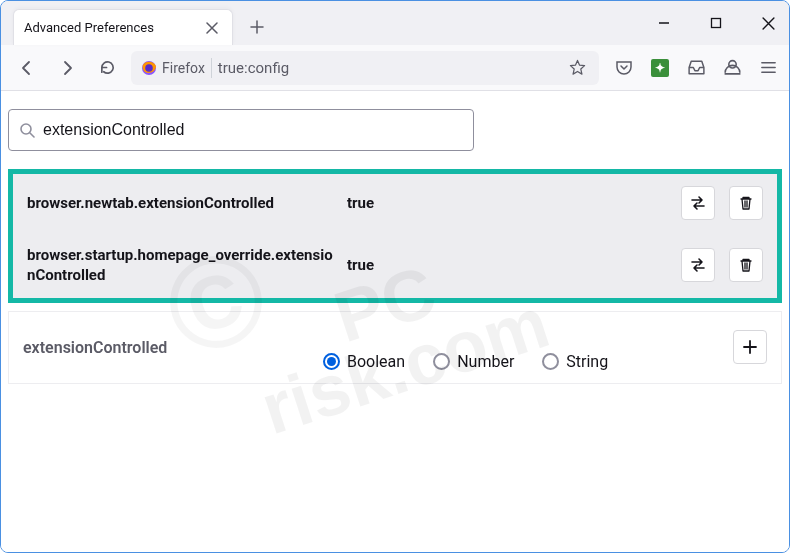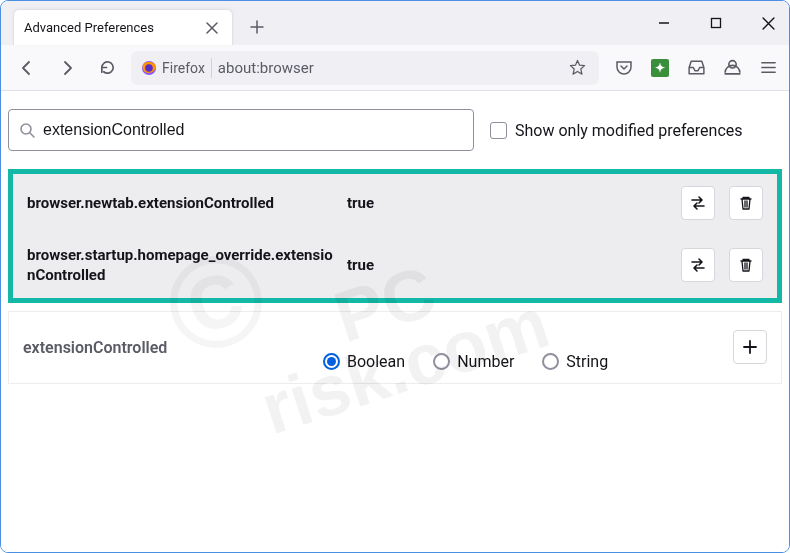--- a/index.html
+++ b/index.html
@@ -213,21 +213,21 @@
     <div class="addr-bar">
       <span class="ff-badge">
         <svg width="18" height="18" viewBox="0 0 18 18">
             <circle cx="9" cy="9" r="7" fill="#8a54ff"></circle>
             <path d="M2.5 7 C4 2, 13 1, 16 7 C16 14, 5 17, 3 10" fill="#ff9500"></path>
             <circle cx="9" cy="9" r="3.8" fill="#5a2cc7"></circle>
           </svg>
         <span>Firefox</span>
       </span>
       <div class="ff-sep"></div>
-      <span class="addr-text">about:browser</span>
+      <span class="addr-text">true:config</span>
       <span class="addr-star">
           <svg width="17" height="17" viewBox="0 0 18 18">
             <path d="M9 1.5 L11.2 6.5 L16.5 7 L12.5 10.6 L13.7 16 L9 13.2 L4.3 16 L5.5 10.6 L1.5 7 L6.8 6.5 Z" stroke="#5b5b66" stroke-width="1.3" fill="none" stroke-linejoin="round"></path>
           </svg>
         </span>
     </div>
     <div class="tool-icons">
       <div class="ic">
           <svg width="18" height="18" viewBox="0 0 18 18">
             <path d="M2 3 H16 V8 a7 7 0 0 1 -14 0 Z" stroke="#5b5b66" stroke-width="1.5" fill="none"></path>
@@ -259,24 +259,20 @@
 
   <div class="content">
     <div class="search-row">
       <div class="search-box">
         <svg width="16" height="16" viewBox="0 0 16 16">
             <circle cx="7" cy="7" r="5" stroke="#8f8f9d" stroke-width="1.6" fill="none"></circle>
             <path d="M11 11 L15 15" stroke="#8f8f9d" stroke-width="1.6" stroke-linecap="round"></path>
           </svg>
         <input type="text" value="extensionControlled" style="">
       </div>
-      <label class="checkbox-row">
-        <span class="checkbox-box"></span>
-        <span>Show only modified preferences</span>
-      </label>
     </div>
 
     <div class="pref-list">
       <div class="pref-row modified">
         <div class="pref-name">browser.newtab.extensionControlled</div>
         <div class="pref-val">true</div>
         <div class="pref-actions">
           <div class="act-btn">
               <svg width="18" height="18" viewBox="0 0 18 18">
                 <path d="M3 6 H13 M13 6 L10 3 M13 6 L10 9" stroke="#15141a" stroke-width="1.6" fill="none" stroke-linecap="round" stroke-linejoin="round"></path>

